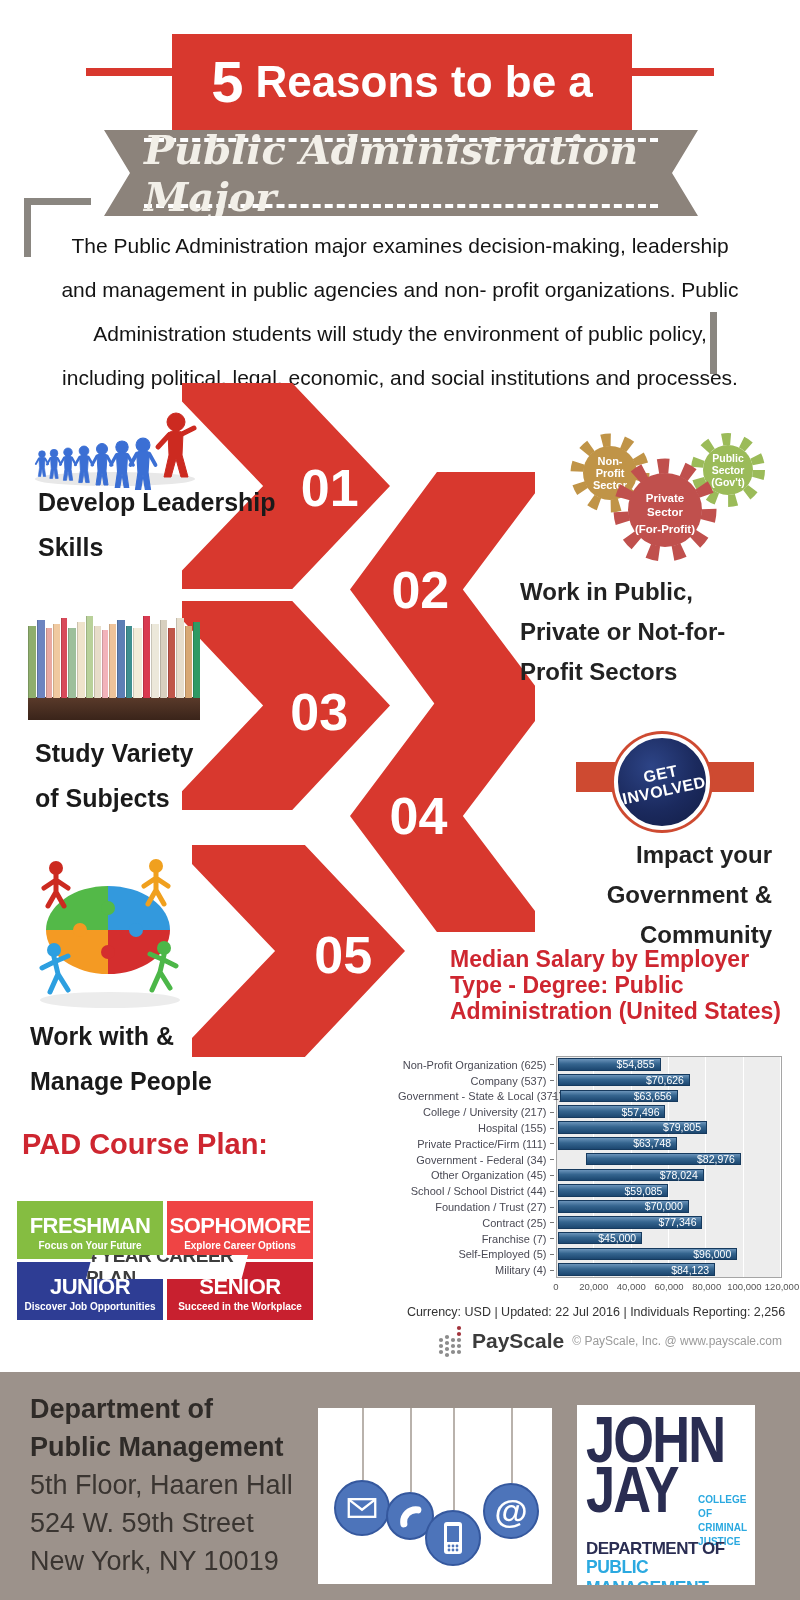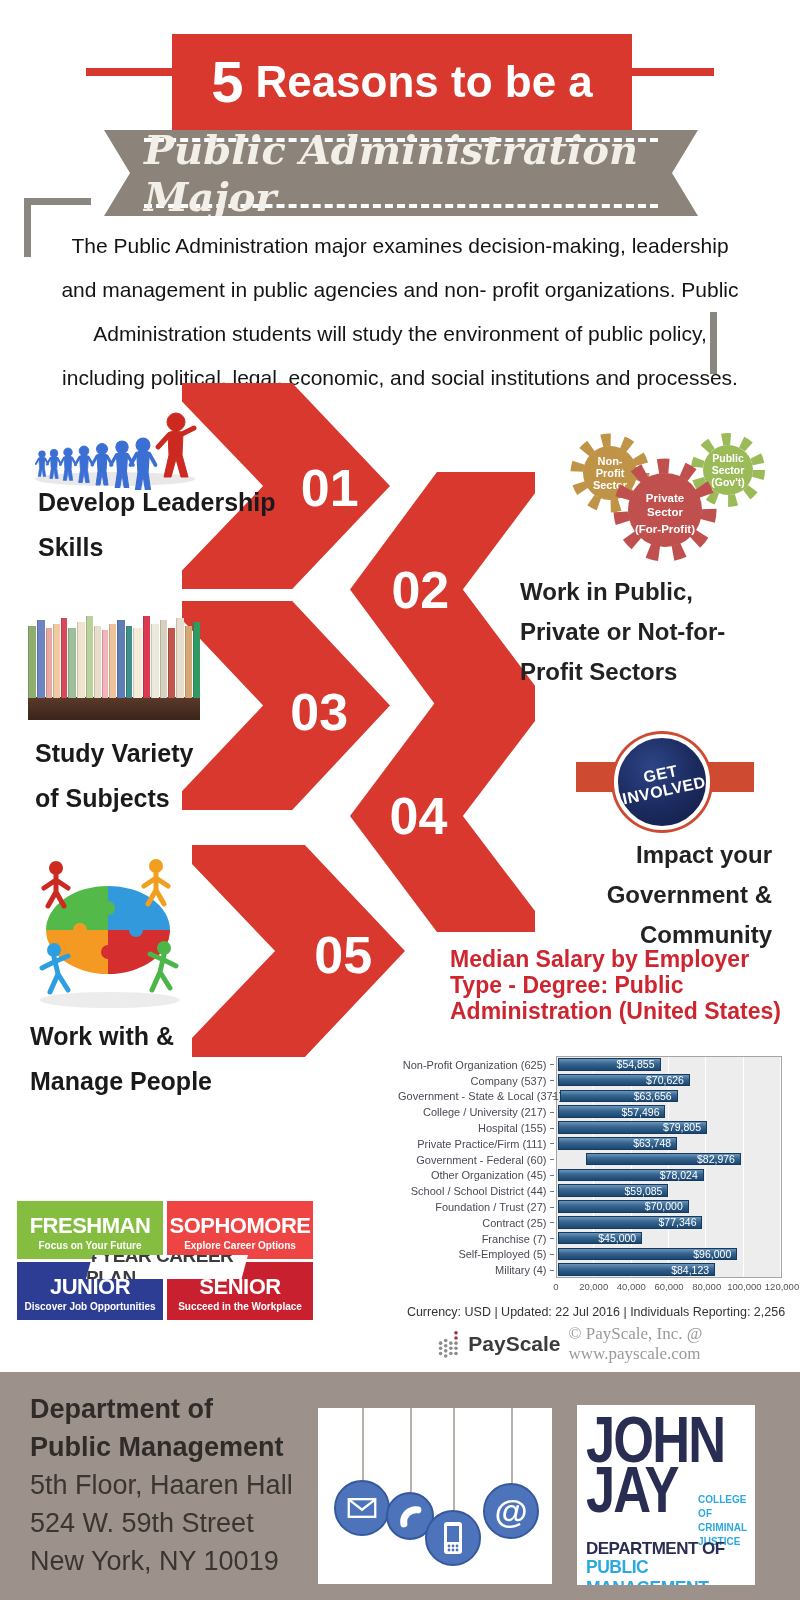--- a/index.html
+++ b/index.html
@@ -58,21 +58,21 @@
   .ctick{width:4px;height:1px;background:#777;}
   .ctrack{width:226px;height:15.8px;position:relative;}
   .cbar{position:absolute;left:0;top:1px;height:12.6px;border:1px solid #163A5E;box-sizing:border-box;
         background:linear-gradient(180deg,#6B94BA 0%,#35658F 45%,#1C4770 100%);
         color:#fff;font-size:10.5px;display:flex;align-items:center;justify-content:flex-end;padding-right:5px;padding-left:8px;}
   .xaxis{position:absolute;left:158px;top:233px;width:226px;height:14px;}
   .xaxis span{position:absolute;transform:translateX(-50%);font-size:9.5px;color:#555;}
   .footnote{left:398px;top:1305px;width:396px;text-align:center;font-size:12.5px;color:#333;}
   .ps{left:438px;top:1324px;display:flex;align-items:center;gap:8px;}
   .ps-name{font-size:21px;font-weight:bold;color:#3B3B3B;}
-  .ps-copy{font-size:17px;color:#9A9A9A;font-family:Liberation Serif, serif;}
+  .ps-copy{font-size:12px;color:#9A9A9A;}
 
   
   .grid{left:17px;top:1201px;width:296px;height:119px;}
   .cell{position:absolute;width:146px;height:58px;color:#fff;text-align:center;}
   .cell .t{font-weight:bold;font-size:22px;letter-spacing:-.5px;margin-top:12px;}
   .cell .s{font-size:10px;font-weight:bold;margin-top:1px;}
   .bandplan{position:absolute;left:69px;top:54px;width:162px;height:24px;background:#fff;
         clip-path:polygon(4% 0,100% 0,96% 100%,0 100%);
         display:flex;align-items:center;justify-content:center;
         font-size:19px;font-weight:bold;color:#3C3C3C;letter-spacing:-.5px;}
@@ -323,21 +323,21 @@
         </div>
         <div class="crow">
           <span class="clabel">Private Practice/Firm (111)</span>
           <span class="ctick"></span>
           <span style="width: 4px;"></span>
           <span class="ctrack">
             <span class="cbar" style="width: 53.1233%;">$63,748</span>
           </span>
         </div>
         <div class="crow">
-          <span class="clabel">Government - Federal (60)</span>
+          <span class="clabel">Government - Federal (34)</span>
           <span class="ctick"></span>
           <span style="width: 4px;"></span>
           <span class="ctrack">
             <span class="cbar" style="width: 69.1467%; margin-left: 28px;">$82,976</span>
           </span>
         </div>
         <div class="crow">
           <span class="clabel">Other Organization (45)</span>
           <span class="ctick"></span>
           <span style="width: 4px;"></span>
@@ -420,20 +420,21 @@
         <circle cx="21" cy="4" r="2.1" fill="#A2333C"></circle>
         <circle cx="21" cy="10" r="2.1" fill="#A2333C"></circle>
         <circle cx="21" cy="16" r="2.1" fill="#8C8C8C"></circle>
         <circle cx="21" cy="22" r="2.1" fill="#8C8C8C"></circle>
         <circle cx="21" cy="28" r="2.1" fill="#8C8C8C"></circle>
       </svg>
     <span class="ps-name">PayScale</span>
     <span class="ps-copy">© PayScale, Inc. @ www.payscale.com</span>
   </div>
 
+  <div class="red-h" style="left:22px;top:1128px;font-size:29px;">PAD Course Plan:</div>
   <div class="abs grid">
     <div class="cell" style="left: 0px; top: 0px; background: rgb(133, 189, 65);">
       <div class="t">FRESHMAN</div>
       <div class="s">Focus on Your Future</div>
     </div>
     <div class="cell" style="left: 150px; top: 0px; background: #ef4444;">
       <div class="t">SOPHOMORE</div>
       <div class="s">Explore Career Options</div>
     </div>
     <div class="cell" style="left: 0px; top: 61px; background: rgb(46, 61, 148);">

